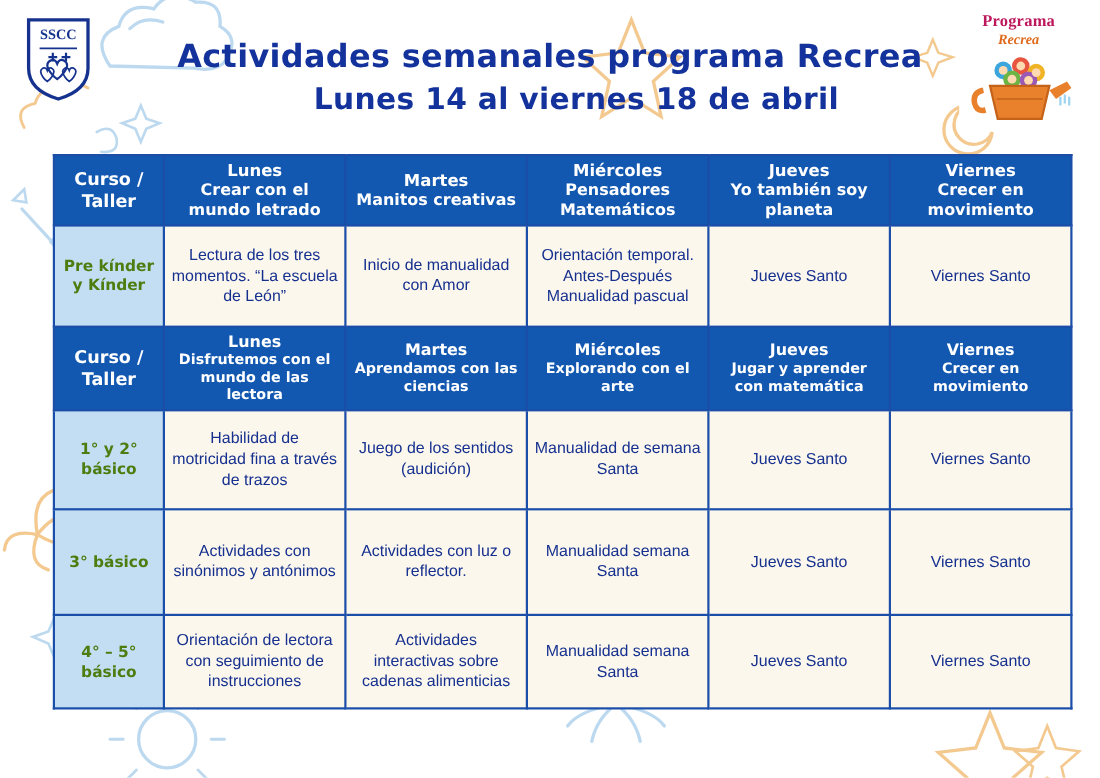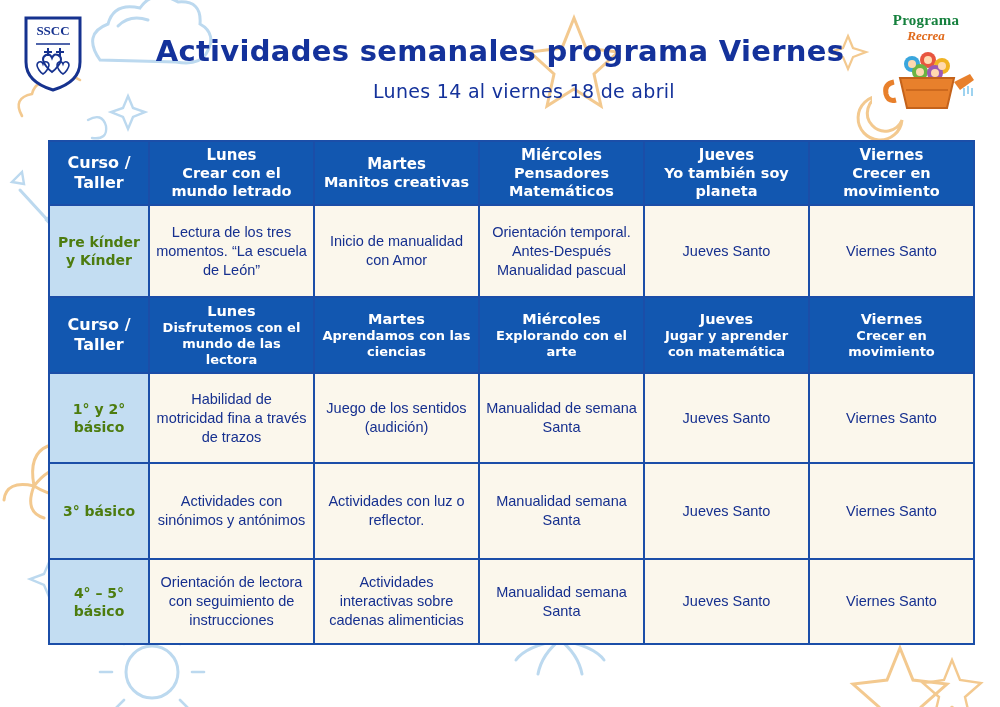--- a/index.html
+++ b/index.html
@@ -45,21 +45,21 @@
     height: 104px;
     background: #ffffff;
     border-radius: 4px;
     text-align: center;
     overflow: hidden;
   }
   .logo .l1 {
     font-family: "Liberation Serif", serif;
     font-weight: bold;
     font-size: 15px;
-    color: #15803d;
+    color: #be185d;
     letter-spacing: .2px;
     margin-top: 4px;
   }
   .logo .l2 {
     font-family: "Liberation Serif", serif;
     font-weight: bold;
     font-size: 13px;
     color: #e06a1b;
     margin-top: -1px;
     font-style: italic;
@@ -76,22 +76,22 @@
   .title-main {
     font-family: "DejaVu Sans", sans-serif;
     font-weight: bold;
     font-size: 29px;
     color: #14329b;
     letter-spacing: .3px;
     line-height: 34px;
   }
   .title-sub {
     font-family: "DejaVu Sans", sans-serif;
-    font-weight: normal;
-    font-size: 19px;
+    font-weight: bold;
+    font-size: 27px;
     color: #14329b;
     letter-spacing: .3px;
     line-height: 34px;
     margin-top: 6px;
     padding-left: 48px;
   }
 
   
   table.sched {
     position: absolute;
@@ -292,21 +292,21 @@
       <g stroke="#9ed3f0" stroke-width="2" fill="none">
         <path d="M96 44 v8"></path>
           <path d="M100 46 v8"></path>
           <path d="M92 46 v8"></path>
       </g>
       <path d="M34 48 h42" stroke="#c4621a" stroke-width="1.5"></path>
     </svg>
   </div>
 
   <div class="title-wrap">
-    <div class="title-main">Actividades semanales programa Viernes</div>
+    <div class="title-main">Actividades semanales programa Recrea</div>
     <div class="title-sub">Lunes 14 al viernes 18 de abril</div>
   </div>
 
   <table class="sched">
     <colgroup>
       <col class="col-course">
         <col class="col-day">
         <col class="col-day">
       <col class="col-day">
         <col class="col-day">

